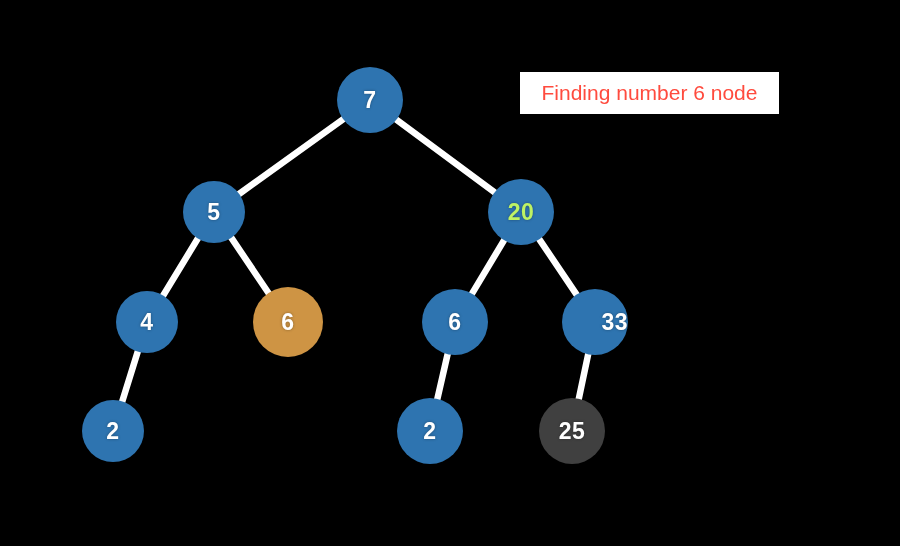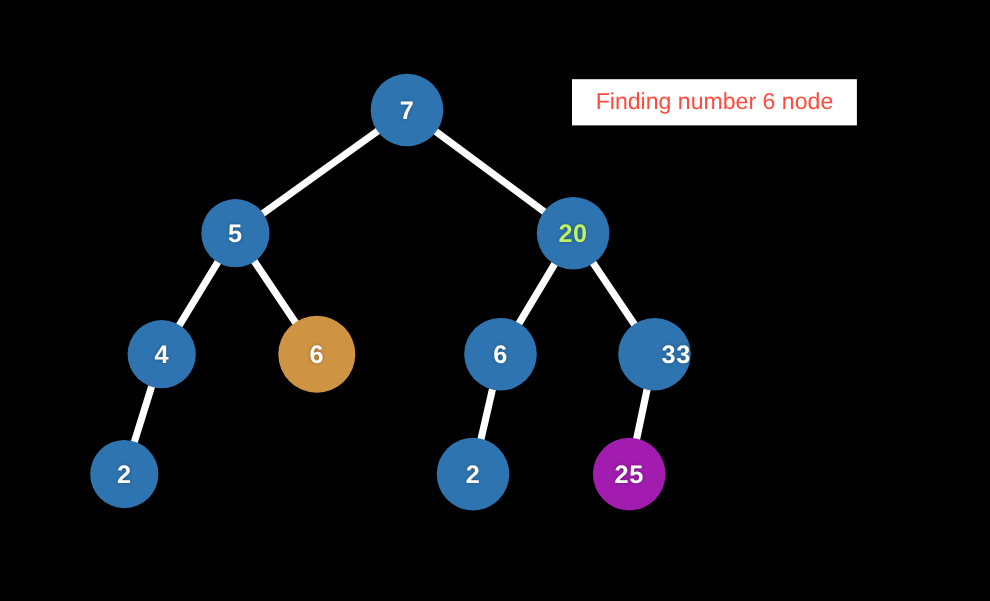--- a/index.html
+++ b/index.html
@@ -94,21 +94,21 @@
       </div>
       <div class="tree-node" style="left: 562px; top: 289px; width: 66px; height: 66px; background: rgb(46, 116, 176); color: rgb(255, 255, 255); font-size: 23px; justify-content: flex-end;">
         <span class="node-label">33</span>
       </div>
       <div class="tree-node" style="left: 82px; top: 400px; width: 62px; height: 62px; background: rgb(46, 116, 176); color: rgb(255, 255, 255); font-size: 23px;">
         <span class="node-label">2</span>
       </div>
       <div class="tree-node" style="left: 397px; top: 398px; width: 66px; height: 66px; background: rgb(46, 116, 176); color: rgb(255, 255, 255); font-size: 23px;">
         <span class="node-label">2</span>
       </div>
-      <div class="tree-node" style="left: 539px; top: 398px; width: 66px; height: 66px; background: #a21caf; color: rgb(255, 255, 255); font-size: 23px;">
+      <div class="tree-node" style="left: 539px; top: 398px; width: 66px; height: 66px; background: #404040; color: rgb(255, 255, 255); font-size: 23px;">
         <span class="node-label">25</span>
       </div>
     </div>
 
   <div id="annotation-box" style="left: 520px; top: 72px; width: 259px; height: 42px; background: rgb(255, 255, 255);">
     <span id="annotation-text" style="color: rgb(255, 75, 62); font-size: 21px;">Finding number 6 node</span>
   </div>
 
 </div>
 

